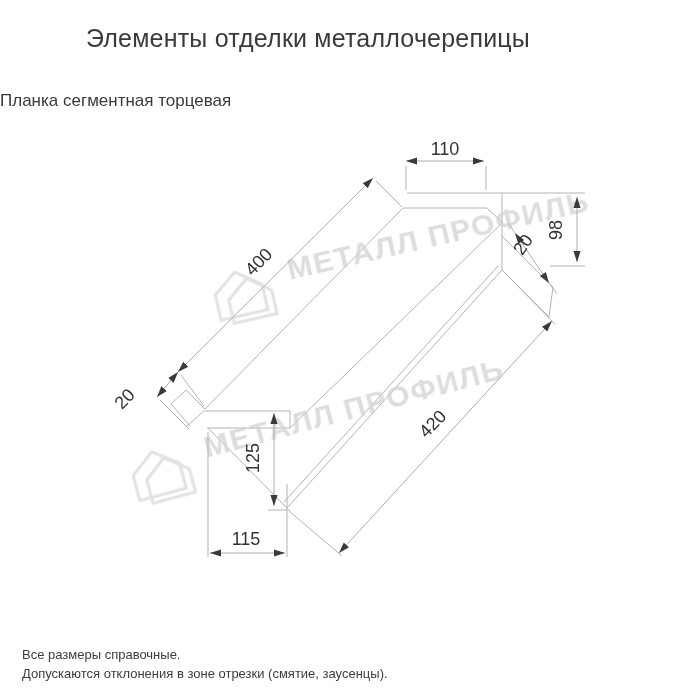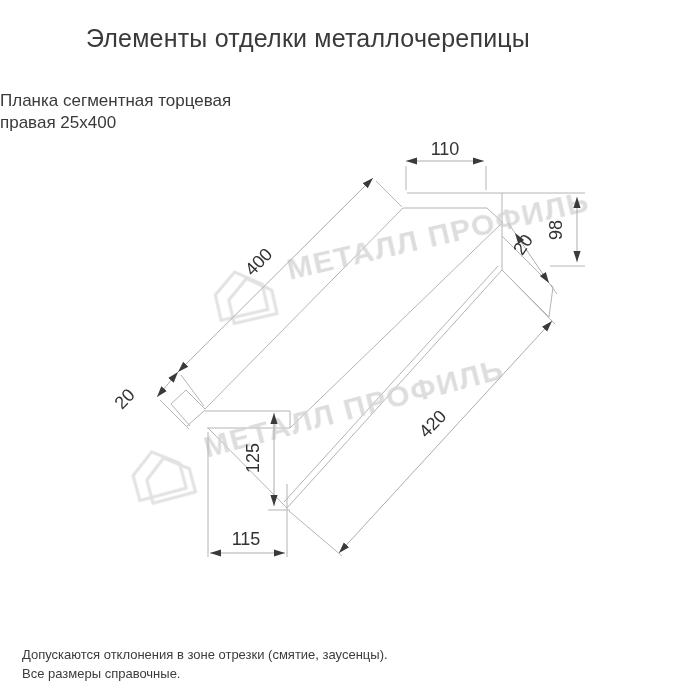--- a/index.html
+++ b/index.html
@@ -37,21 +37,20 @@
     font-size:13px;line-height:19px;color:#3c3c3c;
   }
 </style>
 </head>
 <body>
 
 <div class="page-title">Элементы отделки металлочерепицы</div>
 
 <div class="product-title">
   <div>Планка сегментная торцевая</div>
-  <div>правая 25x400</div>
 </div>
 
 <svg class="drawing-svg" viewBox="0 0 700 700">
   <defs>
     <marker id="arw" markerUnits="userSpaceOnUse" markerWidth="14" markerHeight="10" refX="11" refY="5" orient="auto-start-reverse">
       <path d="M0,1.4 L11,5 L0,8.6 Z" fill="#3a3a3a"></path>
     </marker>
   </defs>
 
   <g>
@@ -148,15 +147,15 @@
 
   <g>
     <line class="ext-line" x1="289" y1="511" x2="342" y2="556"></line>
     <line class="ext-line" x1="504" y1="272" x2="555" y2="324"></line>
     <line class="dim-line" x1="339" y1="553" x2="552" y2="321" marker-start="url(#arw)" marker-end="url(#arw)"></line>
     <text class="dim-text" text-anchor="middle" transform="translate(437,428) rotate(-46)">420</text>
   </g>
 </svg>
 
 <div class="footer-notes">
+  <div>Все размеры справочные.</div>
   <div>Допускаются отклонения в зоне отрезки (смятие, заусенцы).</div>
-  <div>Все размеры справочные.</div>
 </div>
 
 </body></html>

